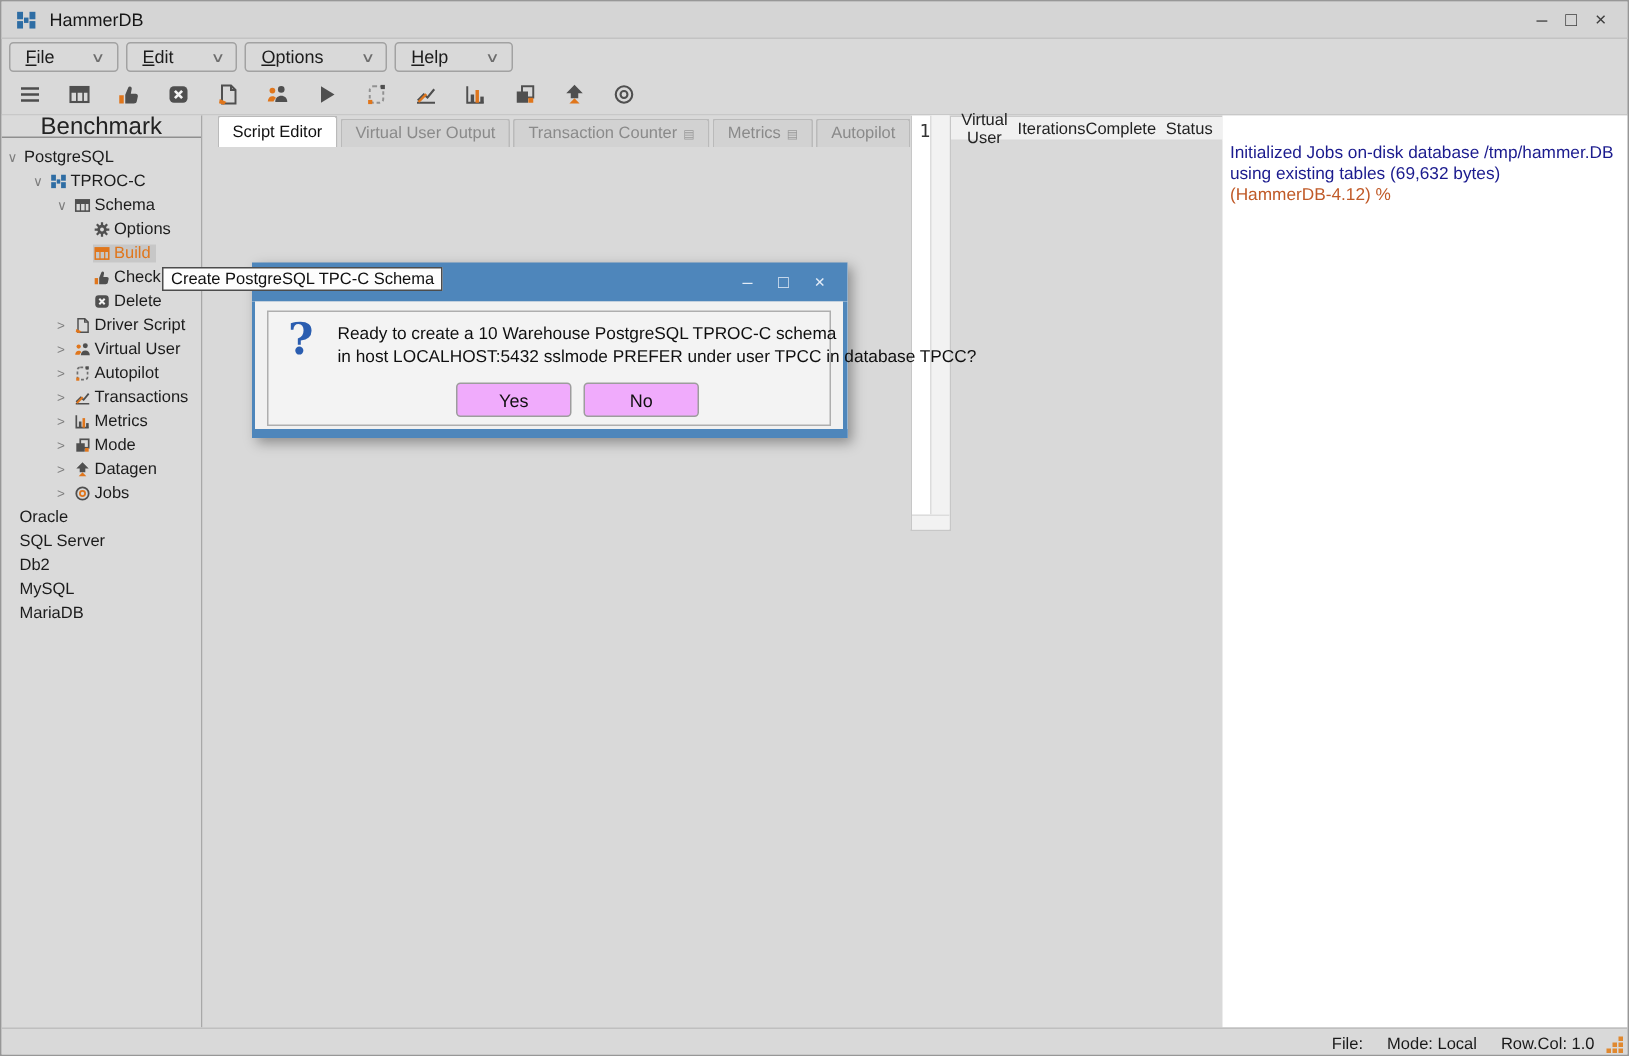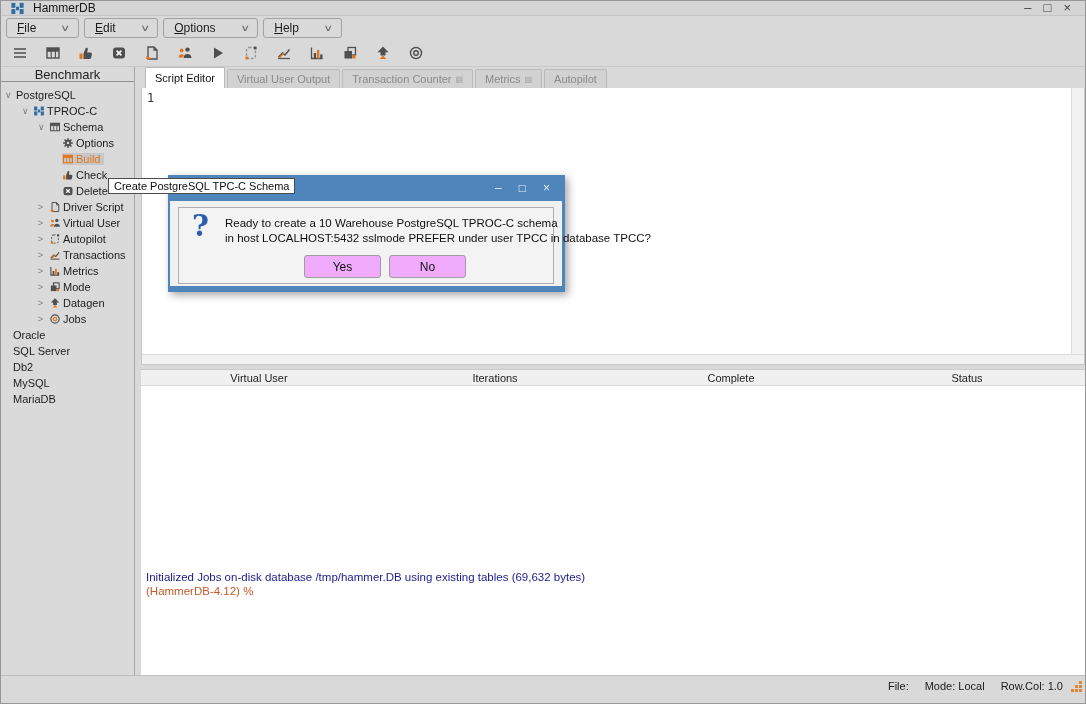--- a/index.html
+++ b/index.html
@@ -3,21 +3,21 @@
 <meta charset="utf-8">
 <style>
   * { margin:0; padding:0; box-sizing:border-box; }
   html,body { background:#b9b9b9; }
   .window {
     width:1086px; height:704px; position:relative; overflow:hidden;
     background:#d9d9d9; border:1px solid #979797;
     font-family:"Liberation Sans", sans-serif; color:#1c1c1c;
   }
   
-  .titlebar { height:15px; background:#d5d5d5; border-bottom:1px solid #c3c3c3;
+  .titlebar { height:25px; background:#d5d5d5; border-bottom:1px solid #c3c3c3;
     display:flex; align-items:center; padding-left:9px; gap:8px; }
   .titlebar .title { font-size:12px; color:#161616; }
   .win-controls { margin-left:auto; display:flex; gap:12px; padding-right:14px;
     color:#3d3d3d; font-size:13px; }
   .win-controls span { cursor:default; line-height:20px; }
   
   .menubar { height:24px; display:flex; align-items:center; gap:5px; padding:0 5px; }
   .menu-btn { height:20px; display:flex; align-items:center; gap:0;
     border:1px solid #a2a2a2; border-radius:3px; padding:0 9px 0 10px; font-size:12px; }
   .menu-label { display:inline-block; }
@@ -26,34 +26,34 @@
   
   .toolbar { height:27px; display:flex; align-items:center; gap:17px;
     padding-left:11px; border-bottom:1px solid #c8c8c8; }
   .tool-btn { width:16px; height:16px; display:flex; }
   .tool-btn svg { width:16px; height:16px; }
   
   .content { display:flex; height:608px; }
   .sidebar { width:134px; background:#dadada; border-right:1px solid #a8a8a8;
     font-size:11px; overflow:hidden; }
   .bench-header { height:15px; line-height:15px; text-align:center;
-    border-bottom:1px solid #8f8f8f; font-size:13px; color:#222; }
+    border-bottom:1px solid #8f8f8f; font-size:16px; color:#222; }
   .tree { padding-top:5px; }
   .trow { height:16px; display:flex; align-items:center; white-space:nowrap; cursor:default; }
   .lvl0 { padding-left:4px; } .lvl1 { padding-left:21px; }
   .lvl2 { padding-left:37px; } .lvl3 { padding-left:61px; }
   .dbrow { padding-left:12px; }
   .chev { color:#7d7d7d; font-size:9px; margin-right:2px; width:9px; display:inline-block; }
   .ticon { width:12px; height:12px; margin-right:2px; flex:none; }
   .ticon svg { width:12px; height:12px; display:block; }
   .sel-wrap { display:flex; align-items:center; background:#c7c7c7; padding-right:4px; }
   .sel-wrap .tlabel { color:#e0761c; }
   .sash { width:6px; background:#d9d9d9; }
   
-  .main { flex:1; display:flex; flex-direction:column; background:#d9d9d9; }
+  .main { flex:1; display:flex; flex-direction:row; background:#d9d9d9; }
   .tabbar { height:21px; display:flex; align-items:flex-end; padding-left:4px; gap:2px; }
   .tab { height:19px; display:flex; align-items:center; gap:4px; padding:0 9px;
     font-size:11px; color:#8a8a8a; background:#d2d2d2;
     border:1px solid #bababa; border-bottom:none; border-radius:2px 2px 0 0; }
   .tab.active { height:21px; background:#fff; color:#101010; position:relative; z-index:2; }
   .tab-grid { font-size:8px; color:#999; }
   .editor-box { height:277px; background:#fff; border:1px solid #c7c7c7; border-top:none;
     display:flex; flex-direction:column; position:relative; z-index:1; }
   .editor-row { flex:1; display:flex; }
   .editor-canvas { flex:1; padding:3px 0 0 5px;

